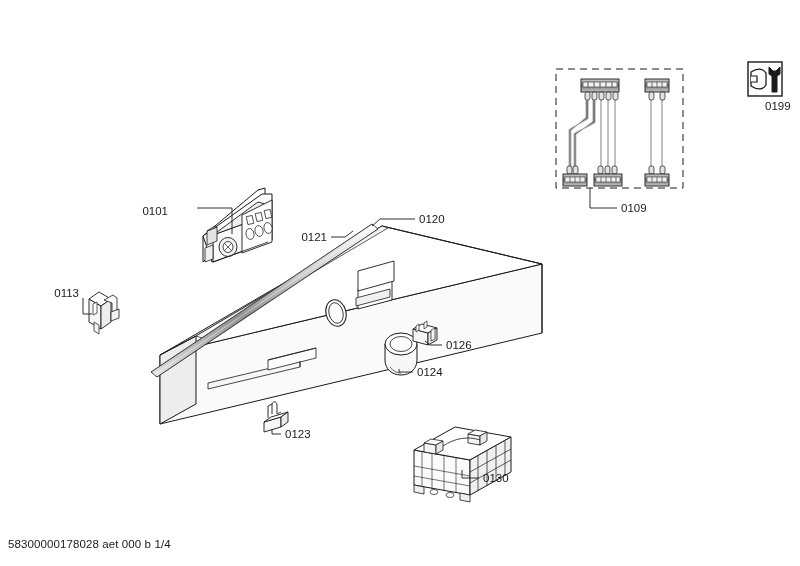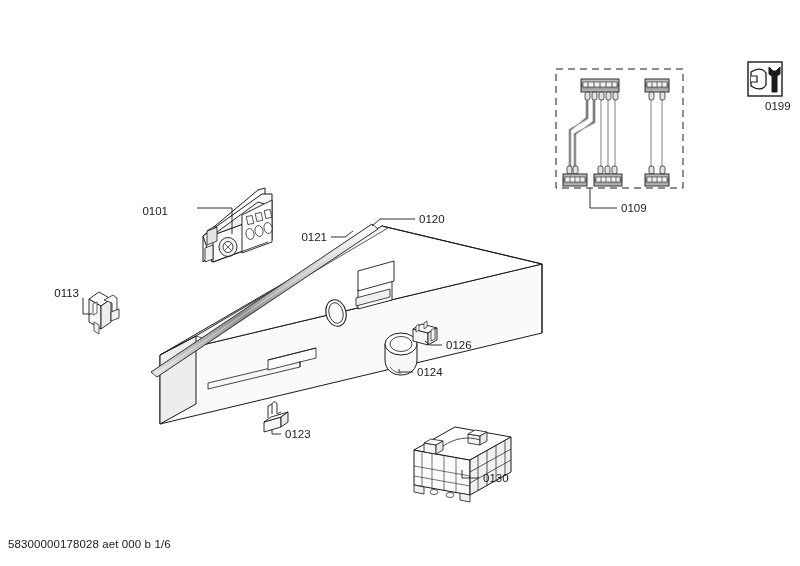--- a/index.html
+++ b/index.html
@@ -317,13 +317,13 @@
     <text class="callout" x="327" y="241" text-anchor="end">0121</text>
     <text class="callout" x="285" y="438" text-anchor="start">0123</text>
     <text class="callout" x="417" y="376" text-anchor="start">0124</text>
     <text class="callout" x="446" y="349" text-anchor="start">0126</text>
     <text class="callout" x="483" y="482" text-anchor="start">0130</text>
     <text class="callout" x="765" y="110" text-anchor="start">0199</text>
   </g>
 
 </svg>
 
-<div class="footer-caption">58300000178028 aet 000 b 1/6</div>
+<div class="footer-caption">58300000178028 aet 000 b 1/4</div>
 
 </body></html>

